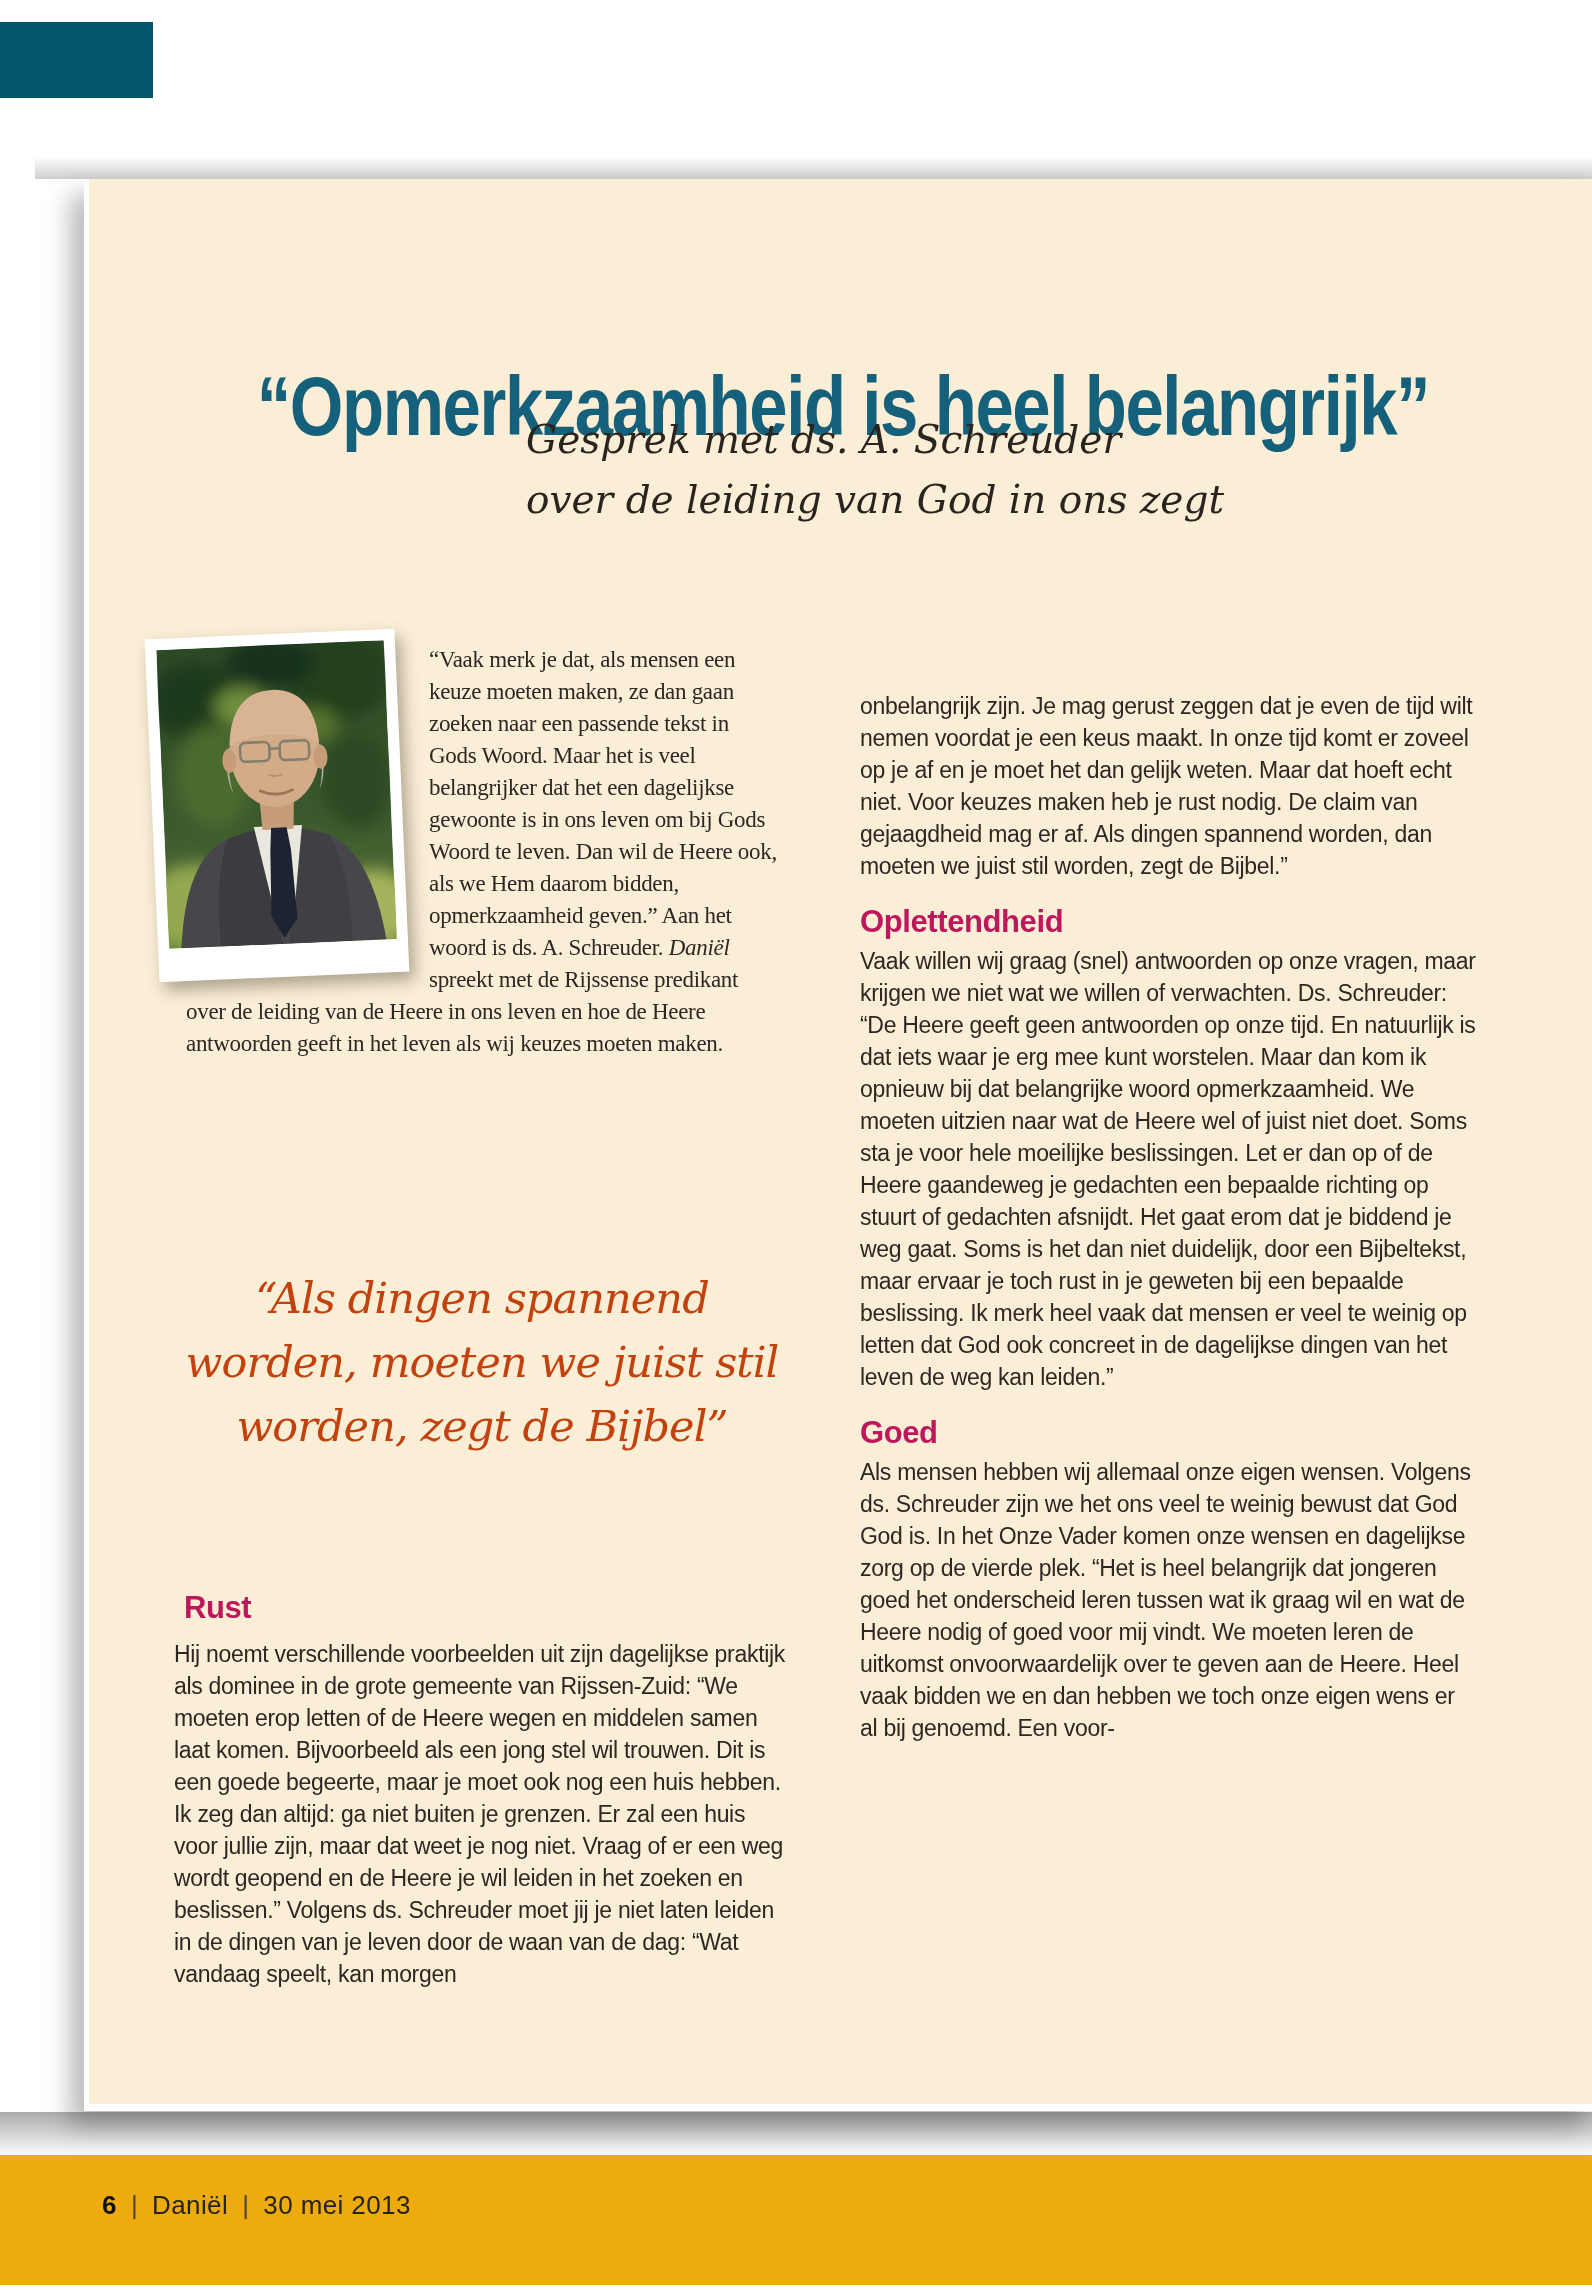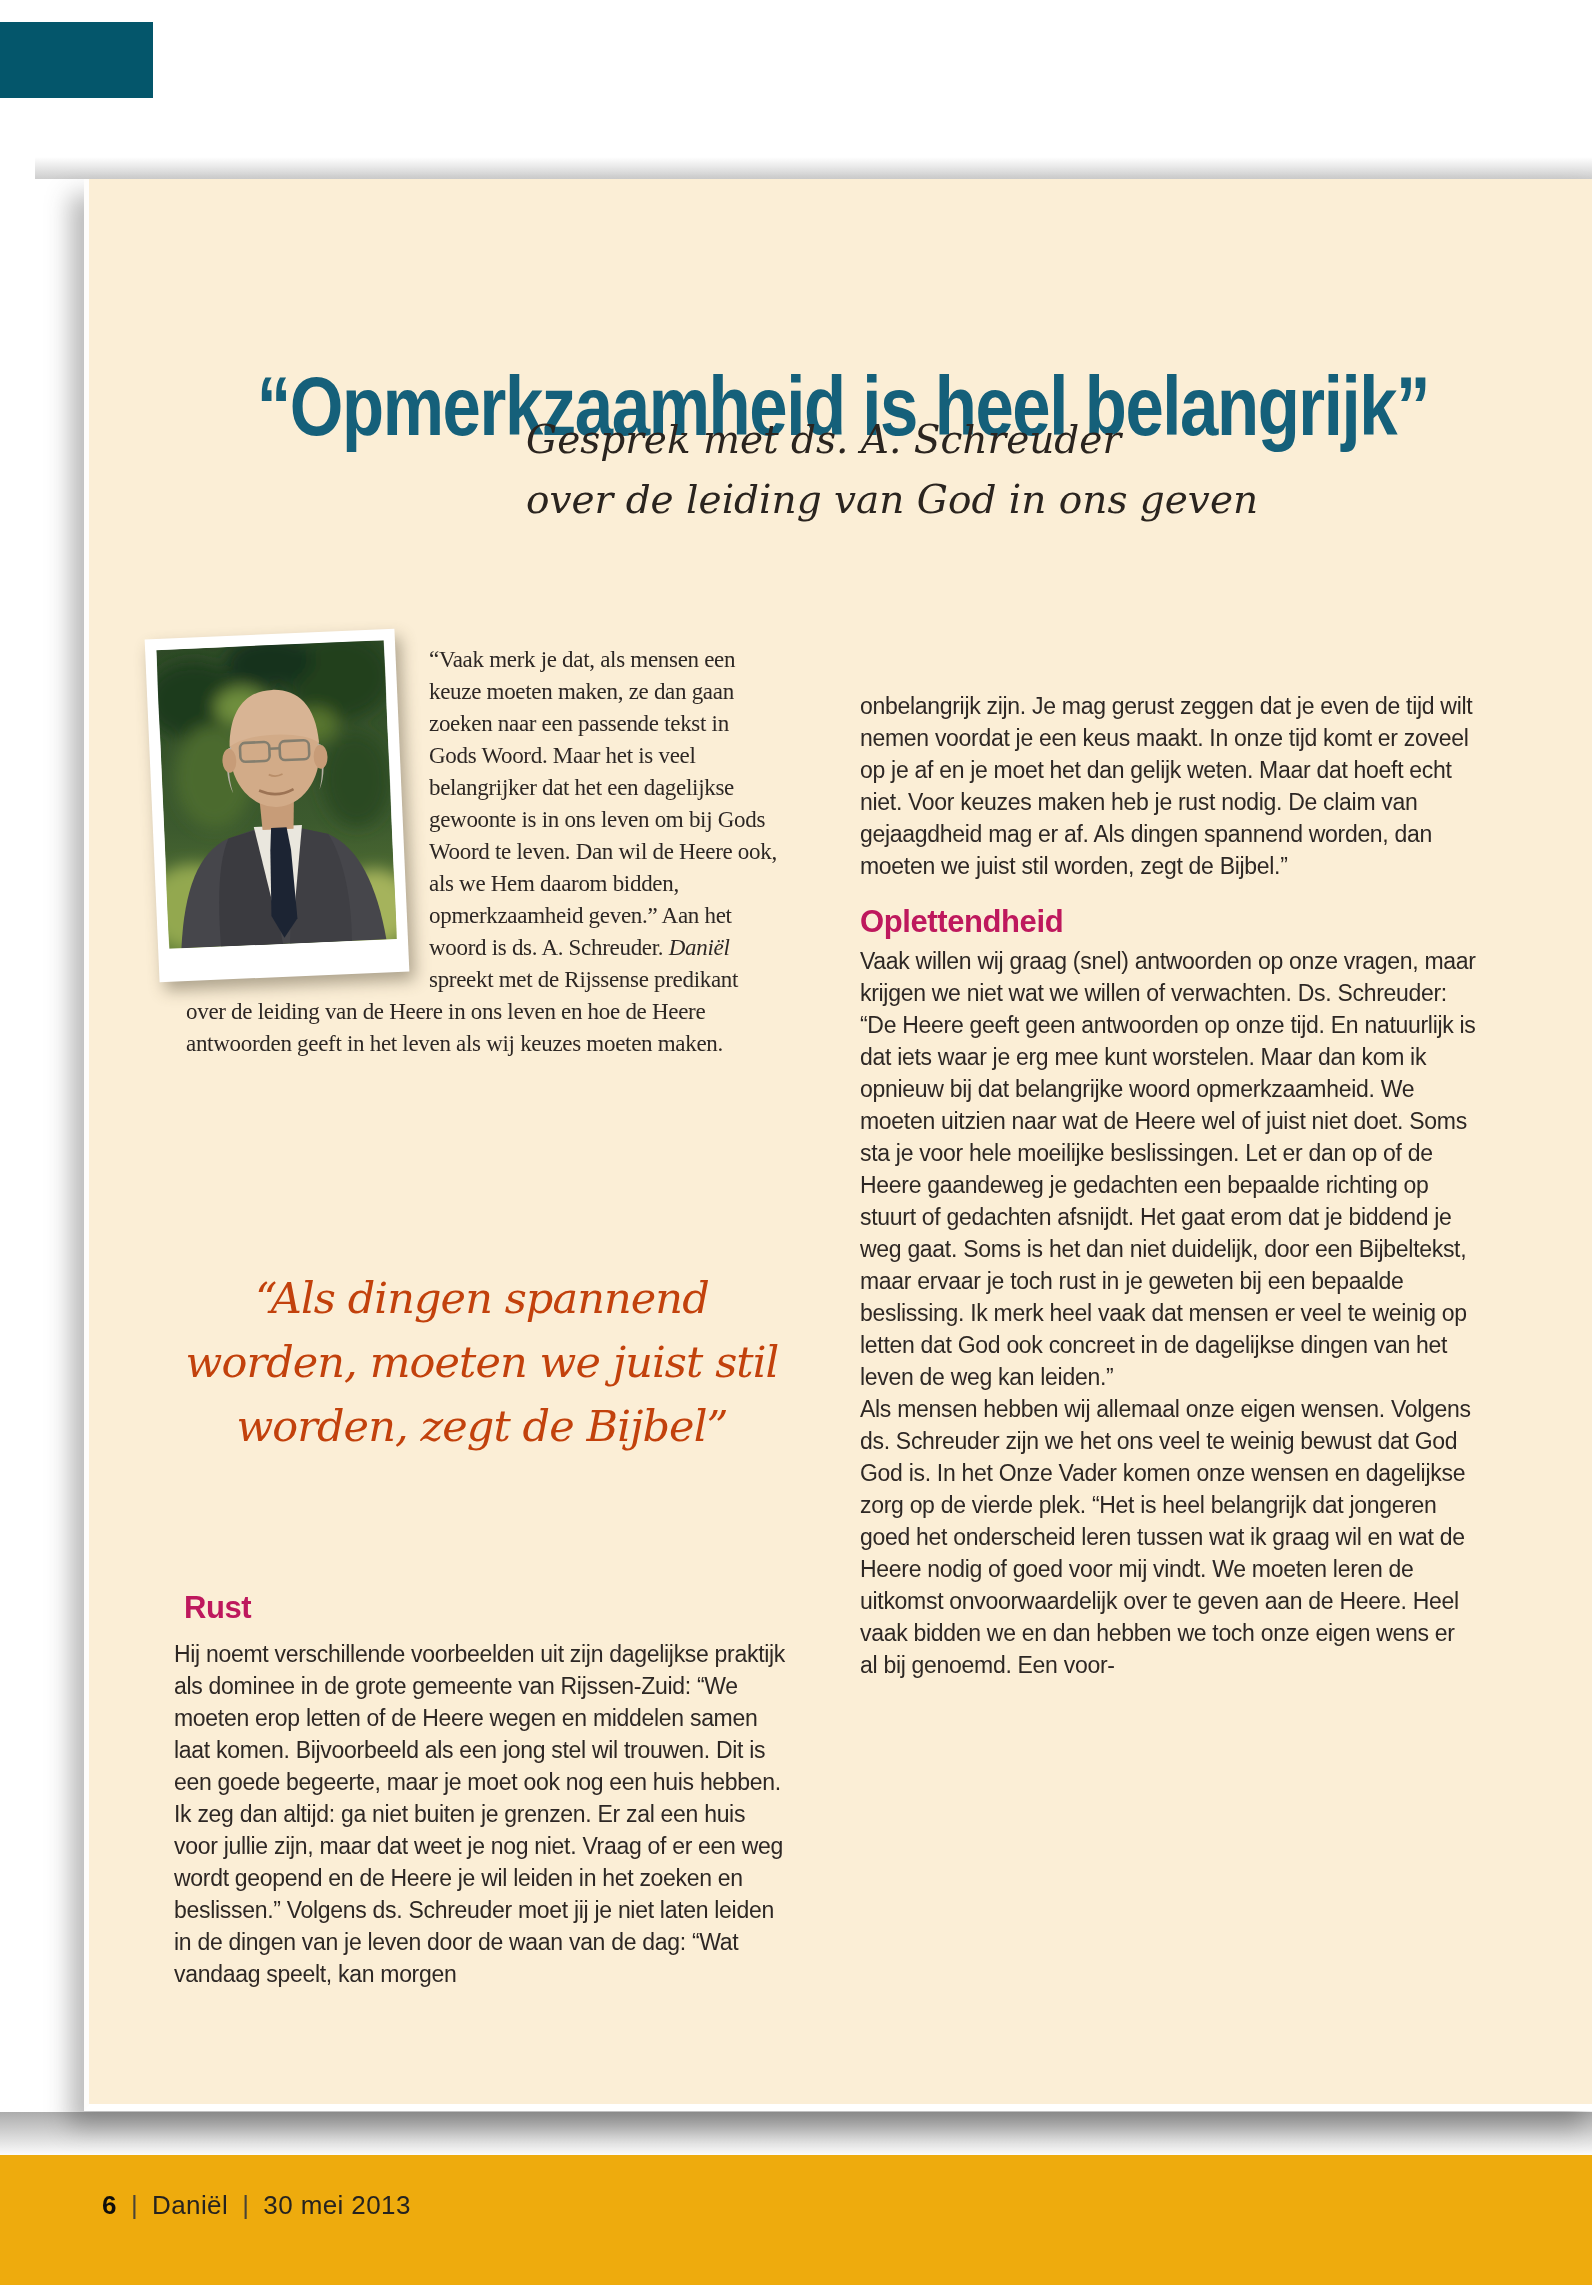--- a/index.html
+++ b/index.html
@@ -94,21 +94,21 @@
 
 <div class="corner-accent"></div>
 <div class="top-shadow"></div>
 
 <div class="page">
 
   <h1 class="title">“Opmerkzaamheid is heel belangrijk”</h1>
 
   <div class="subtitle">
     <div>Gesprek met ds. A. Schreuder</div>
-    <div>over de leiding van God in ons geven</div>
+    <div>over de leiding van God in ons zegt</div>
   </div>
 
   <div class="col col-left">
 
     <div class="photo-float">
       <div class="polaroid">
         <svg viewBox="0 0 264 347">
           <defs>
             <filter id="blur1" x="-40%" y="-40%" width="180%" height="180%">
               <feGaussianBlur stdDeviation="9"></feGaussianBlur>
@@ -167,20 +167,21 @@
     <h2 class="sec-heading rust-heading">Rust</h2>
     <p class="rust-body">Hij noemt verschillende voorbeelden uit zijn dagelijkse praktijk als dominee in de grote gemeente van Rijssen-Zuid: “We moeten erop letten of de Heere wegen en middelen samen laat komen. Bijvoorbeeld als een jong stel wil trouwen. Dit is een goede begeerte, maar je moet ook nog een huis hebben. Ik zeg dan altijd: ga niet buiten je grenzen. Er zal een huis voor jullie zijn, maar dat weet je nog niet. Vraag of er een weg wordt geopend en de Heere je wil leiden in het zoeken en beslissen.” Volgens ds. Schreuder moet jij je niet laten leiden in de dingen van je leven door de waan van de dag: “Wat vandaag speelt, kan morgen</p>
   </div>
 
   <div class="col col-right">
     <p>onbelangrijk zijn. Je mag gerust zeggen dat je even de tijd wilt nemen voordat je een keus maakt. In onze tijd komt er zoveel op je af en je moet het dan gelijk weten. Maar dat hoeft echt niet. Voor keuzes maken heb je rust nodig. De claim van gejaagdheid mag er af. Als dingen spannend worden, dan moeten we juist stil worden, zegt de Bijbel.”</p>
 
     <h2 class="sec-heading">Oplettendheid</h2>
     <p>Vaak willen wij graag (snel) antwoorden op onze vragen, maar krijgen we niet wat we willen of verwachten. Ds. Schreuder: “De Heere geeft geen antwoorden op onze tijd. En natuurlijk is dat iets waar je erg mee kunt worstelen. Maar dan kom ik opnieuw bij dat belangrijke woord opmerkzaamheid. We moeten uitzien naar wat de Heere wel of juist niet doet. Soms sta je voor hele moeilijke beslissingen. Let er dan op of de Heere gaandeweg je gedachten een bepaalde richting op stuurt of gedachten afsnijdt. Het gaat erom dat je biddend je weg gaat. Soms is het dan niet duidelijk, door een Bijbeltekst, maar ervaar je toch rust in je geweten bij een bepaalde beslissing. Ik merk heel vaak dat mensen er veel te weinig op letten dat God ook concreet in de dagelijkse dingen van het leven de weg kan leiden.”</p>
 
+    <h2 class="sec-heading">Goed</h2>
     <p>Als mensen hebben wij allemaal onze eigen wensen. Volgens ds. Schreuder zijn we het ons veel te weinig bewust dat God God is. In het Onze Vader komen onze wensen en dagelijkse zorg op de vierde plek. “Het is heel belangrijk dat jongeren goed het onderscheid leren tussen wat ik graag wil en wat de Heere nodig of goed voor mij vindt. We moeten leren de uitkomst onvoorwaardelijk over te geven aan de Heere. Heel vaak bidden we en dan hebben we toch onze eigen wens er al bij genoemd. Een voor-</p>
   </div>
 
 </div>
 
 <div class="bottom-shadow"></div>
 
 <div class="footer-bar">
   <div class="footer-line">
     <span class="pagenum">6</span><span class="sep">|</span><span>Daniël</span><span class="sep">|</span><span>30 mei 2013</span>

